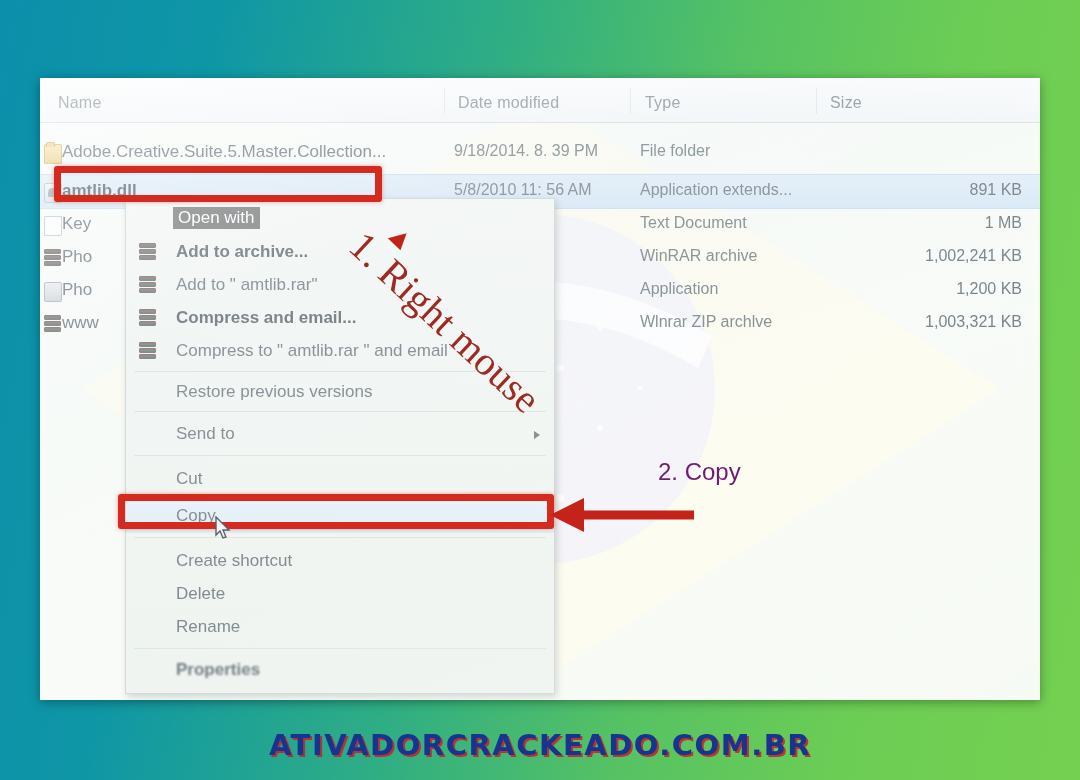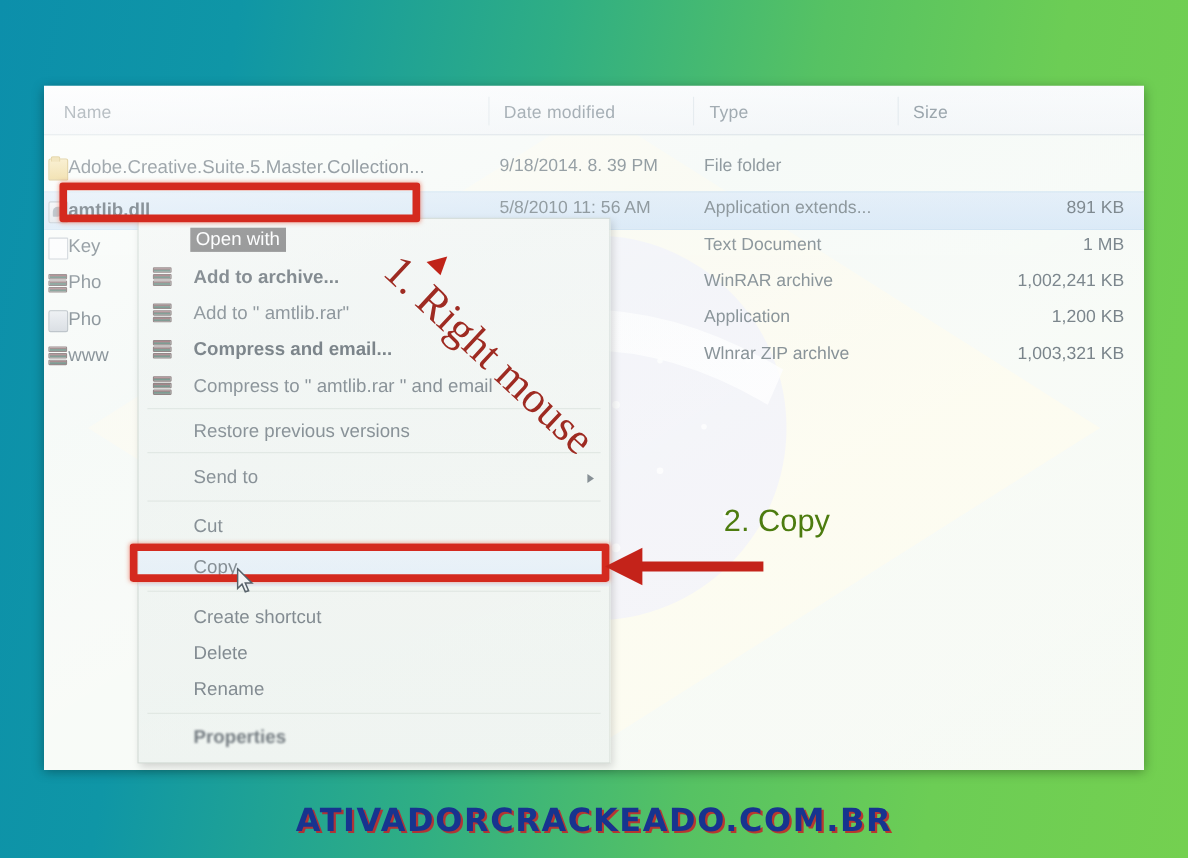--- a/index.html
+++ b/index.html
@@ -140,21 +140,21 @@
     text-shadow:0 0 2px rgba(255,255,255,.5);
   }
   #ann1-cursor{
     position:absolute;left:388px;top:230px;z-index:62;
     width:0;height:0;border-left:16px solid #c02318;
     border-top:7px solid transparent;border-bottom:11px solid transparent;
     transform:rotate(200deg);
   }
   #ann2{
     position:absolute;left:658px;top:458px;z-index:62;
-    font-size:28px;color:#4d7c0f;white-space:nowrap;
+    font-size:24px;color:#701a75;white-space:nowrap;
   }
 
   
   #mousecur{position:absolute;left:215px;top:516px;z-index:63;width:18px;height:24px;}
 
   
   #footer{
     position:absolute;left:0;right:0;top:728px;text-align:center;z-index:80;
     font-family:"DejaVu Sans",sans-serif;
     font-size:29px;font-weight:bold;letter-spacing:1.5px;

